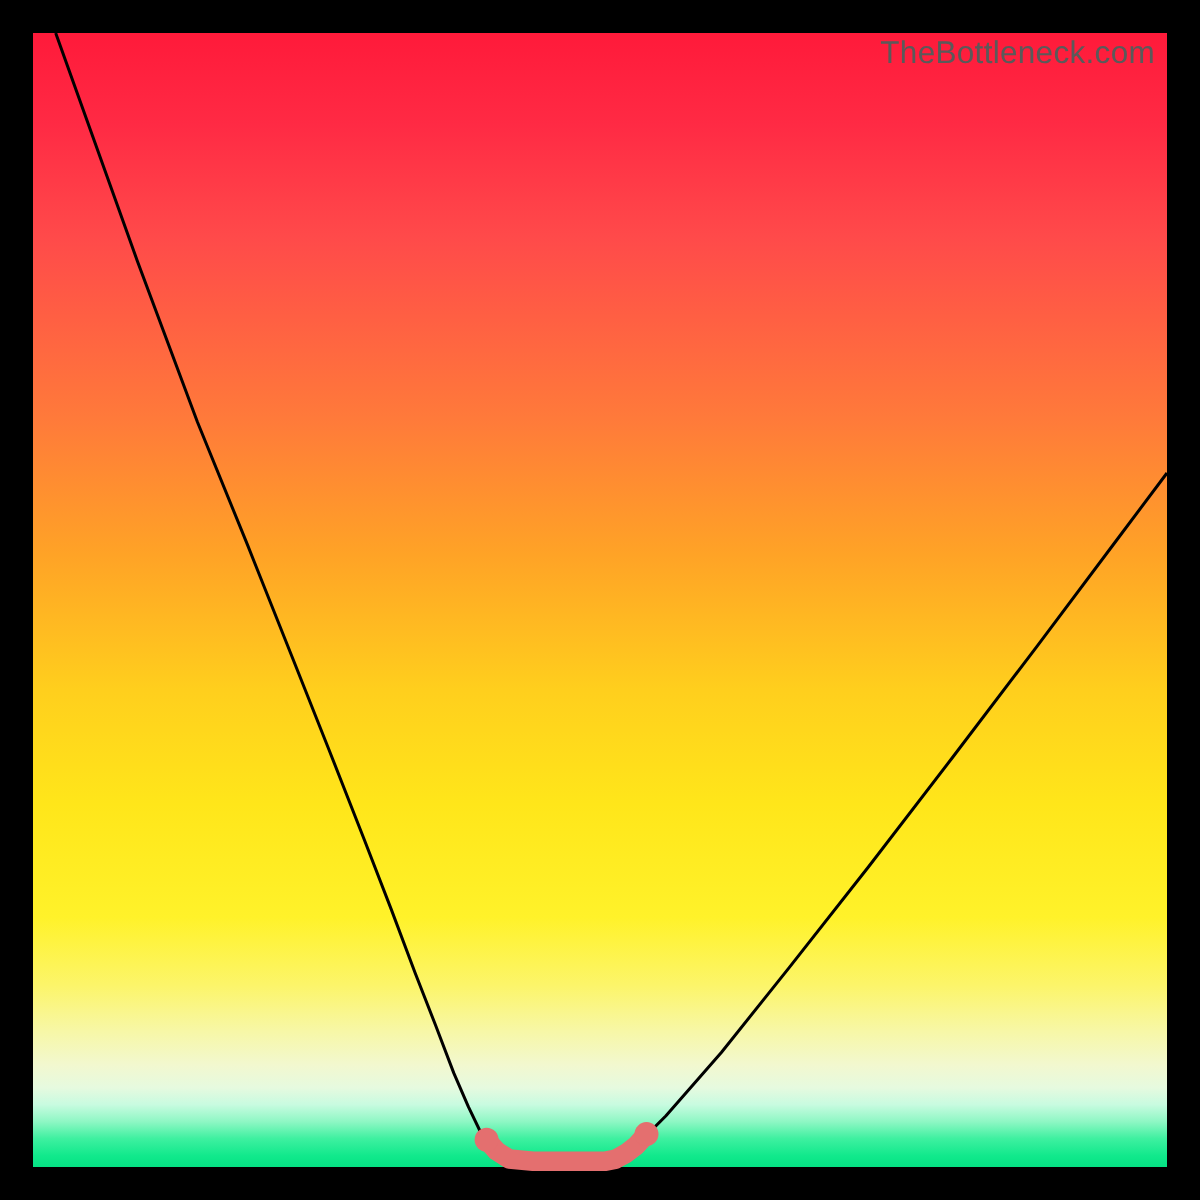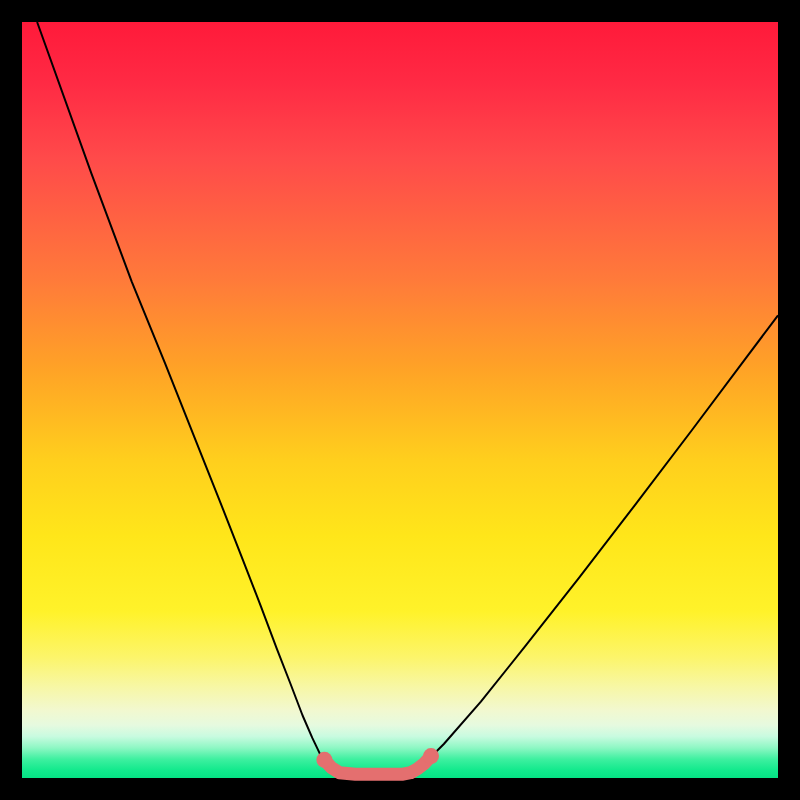--- a/index.html
+++ b/index.html
@@ -62,20 +62,21 @@
     width: 756px;
     height: 756px;
     overflow: visible;
   }
 </style>
 </head>
 <body>
 
 <div class="frame">
   <div class="plot">
+    <div class="watermark">TheBottleneck.com</div>
     <svg class="overlay" viewBox="0 0 756 756" preserveAspectRatio="none">
       <path id="curve-path" fill="none" stroke-width="2" stroke-linejoin="round" d="M15.12 0.00 L69.55 151.96 L109.62 259.31 L142.88 340.96 L172.37 415.04 L197.32 477.79 L220.75 537.52 L238.90 584.39 L254.77 626.72 L268.38 661.50 L280.48 693.25 L290.30 715.93 L299.38 734.83 L308.45 746.17 L317.52 750.71 L333.40 752.22 L349.27 752.22 L365.15 752.22 L381.02 752.22 L390.10 750.71 L399.92 743.90 L421.85 721.98 L458.89 679.64 L504.25 622.94 L557.17 555.66 L612.36 483.84 L669.82 408.24 L724.25 335.66 L756.00 293.33" stroke="#000000"></path>
       <path id="highlight-path" fill="none" stroke-width="13" stroke-linecap="round" stroke-linejoin="round" d="M302.40 737.86 L309.20 745.42 L317.52 750.71 L333.40 752.22 L349.27 752.22 L365.15 752.22 L381.02 752.22 L388.58 750.71 L395.39 746.93 L402.19 741.64 L409.00 734.08" stroke="#e46f6f"></path>
       <g id="highlight-dots">
           <circle cx="302.40" cy="737.86" r="8" fill="#e46f6f"></circle>
           <circle cx="409.00" cy="734.08" r="8" fill="#e46f6f"></circle>
         </g>
     </svg>
   </div>
 </div>

